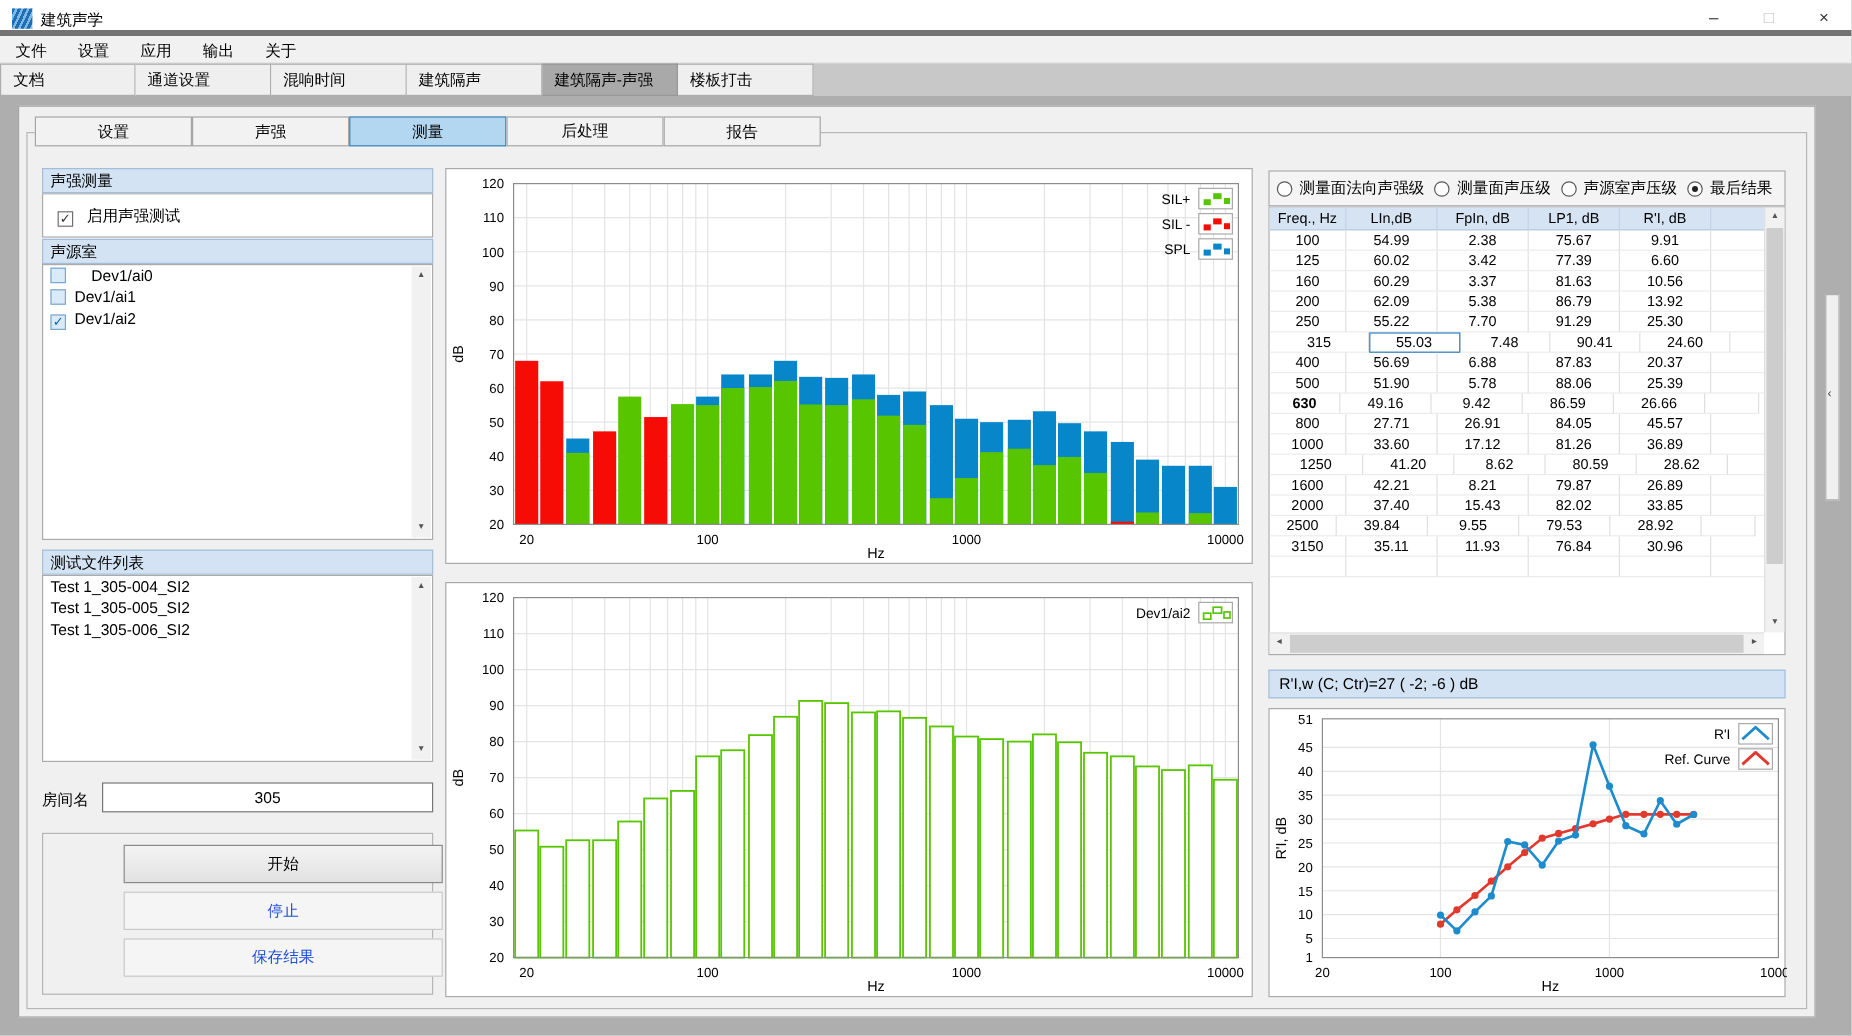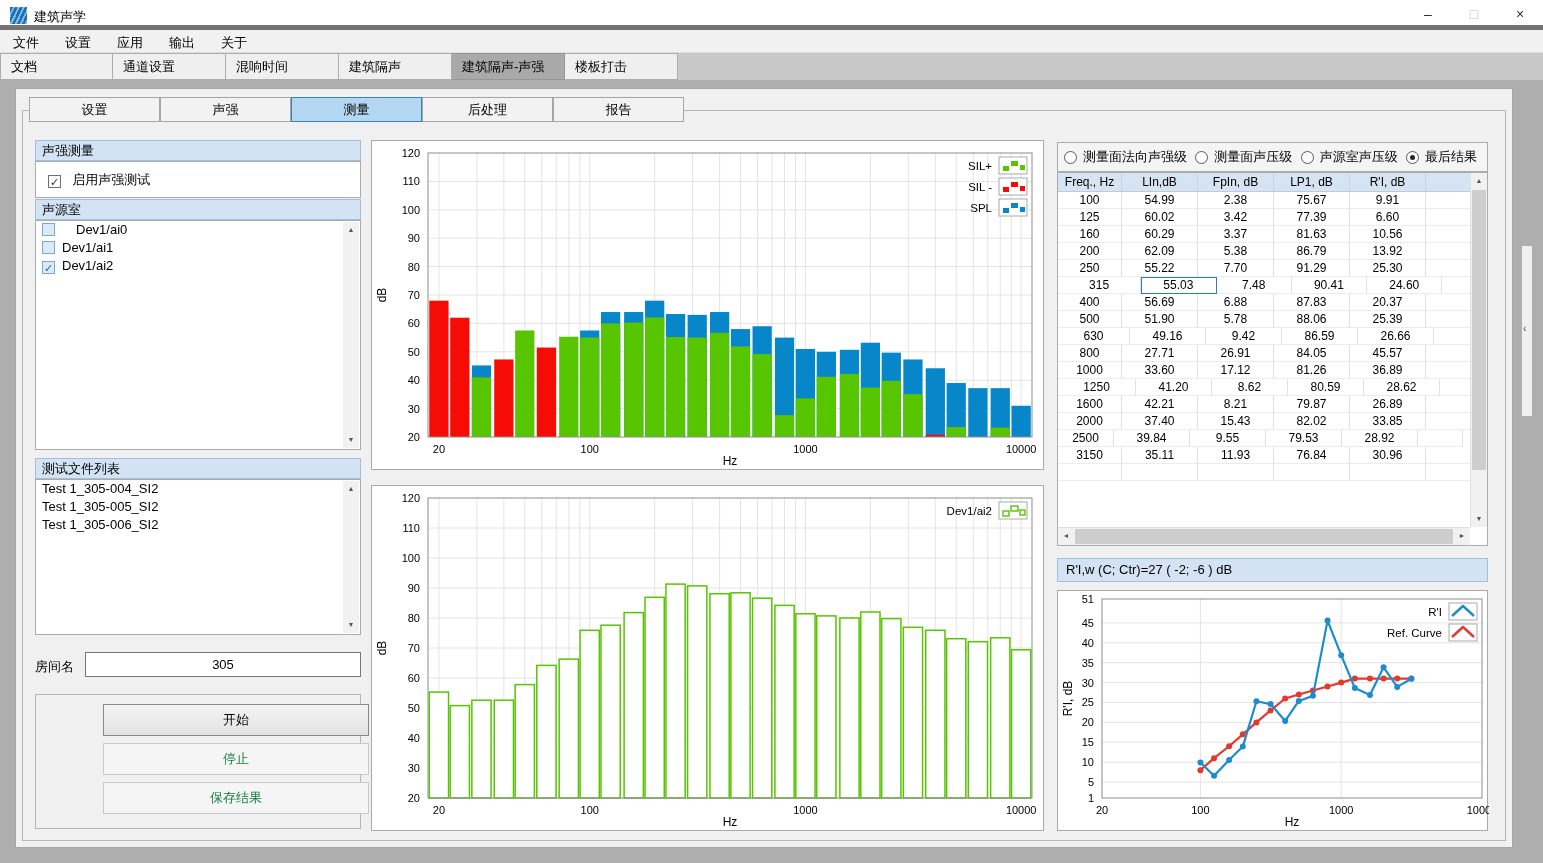--- a/index.html
+++ b/index.html
@@ -32,21 +32,21 @@
   
   .sect-header { background:#D3E3F3; border:1px solid #A3BED8; height:21px; line-height:19px; padding-left:6px; font-size:13px; }
   .white-box { background:#FFFFFF; border:1px solid #ABABAB; }
   .cb { display:inline-block; width:13px; height:13px; border:1px solid #707070; background:#FDFDFD; text-align:center; line-height:12px; font-size:11px; color:#333; vertical-align:-2px; }
   .cb.blue { border-color:#7AA7CF; background:#D9EAF9; color:#1B65A8; }
   .list-item { height:18px; line-height:18px; padding-left:6px; white-space:nowrap; font-size:13px; }
   .scroll-v { position:absolute; top:1px; right:1px; width:16px; bottom:1px; background:#F1F1F1; }
   .scroll-arrow { position:absolute; width:16px; height:16px; font-size:7px; color:#555; text-align:center; line-height:16px; }
   .room-input { text-align:center; font-size:13px; border:1px solid #767676; background:#fff; width:100%; height:100%; font-family:inherit; }
   .btn { left:67px; width:266px; height:32px; text-align:center; line-height:30px; font-size:13px; background:linear-gradient(#F4F4F4,#E2E2E2); border:1px solid #8A8A8A; }
-  .btn.disabled { background:#F5F5F5; border:1px solid #C9C9C9; color:#15803d; }
+  .btn.disabled { background:#F5F5F5; border:1px solid #C9C9C9; color:#1d4ed8; }
 
   
   .chart-box { background:#FFFFFF; border:1px solid #A9A9A9; }
 
   
   .radio-row { left:1057px; top:142px; width:431px; height:30px; background:#F4F4F4; border:1px solid #ABABAB; display:flex; align-items:center; justify-content:space-between; padding:0 10px 0 6px; }
   .radio-item { display:flex; align-items:center; gap:6px; font-size:13px; white-space:nowrap; }
   .radio-circle { width:13px; height:13px; border:1px solid #595959; border-radius:50%; background:#FDFDFD; position:relative; }
   .radio-circle.sel::after { content:""; position:absolute; left:3px; top:3px; width:5px; height:5px; border-radius:50%; background:#222; }
   .tablewrap { left:1057px; top:172px; width:431px; height:374px; background:#fff; border:1px solid #ABABAB; }
@@ -79,21 +79,21 @@
 
   <div class="abs menubar"><div class="menu-item">文件</div><div class="menu-item">设置</div><div class="menu-item">应用</div><div class="menu-item">输出</div><div class="menu-item">关于</div></div>
   <div class="abs tabbar"><div class="tab">文档</div><div class="tab">通道设置</div><div class="tab">混响时间</div><div class="tab">建筑隔声</div><div class="tab active">建筑隔声-声强</div><div class="tab">楼板打击</div></div>
 
   <div class="abs main-panel"></div>
   <div class="abs inner-box"></div>
   <div class="abs" id="subtabs">
       <div class="abs subtab" style="left: 29px;">设置</div>
       <div class="abs subtab" style="left: 160px;">声强</div>
       <div class="abs subtab active" style="left: 291px;">测量</div>
-      <div class="abs subtab" style="left: 422px;">后处理</div>
+      <div class="abs subtab" style="left: 422px; font-family: Liberation Mono, monospace;">后处理</div>
       <div class="abs subtab" style="left: 553px; font-family: Liberation Serif, serif;">报告</div>
     </div>
 
   <div class="abs white-box" style="left:35px; top:161px; width:326px; height:37px;">
     <div style="padding:9px 0 0 12px;">
       <span class="cb" id="enable-cb">✓</span>
       <span style="margin-left:8px; font-size:13px;">启用声强测试</span>
     </div>
   </div>
   <div class="abs sect-header" style="left:35px; top:140px; width:326px;">声强测量</div>
@@ -421,21 +421,21 @@
       </div>
       <div class="trow">
         <div class="tcell" style="width: 64px;">500</div>
         <div class="tcell" style="width: 76px;">51.90</div>
         <div class="tcell" style="width: 76px;">5.78</div>
         <div class="tcell" style="width: 76px;">88.06</div>
         <div class="tcell" style="width: 76px;">25.39</div>
         <div class="tcell" style="width: 45px;"></div>
       </div>
       <div class="trow">
-        <div class="tcell" style="width: 72px;">630</div>
+        <div class="tcell" style="width: 59px; font-weight: bold;">630</div>
         <div class="tcell" style="width: 76px;">49.16</div>
         <div class="tcell" style="width: 76px;">9.42</div>
         <div class="tcell" style="width: 76px;">86.59</div>
         <div class="tcell" style="width: 76px;">26.66</div>
         <div class="tcell" style="width: 45px;"></div>
       </div>
       <div class="trow">
         <div class="tcell" style="width: 64px;">800</div>
         <div class="tcell" style="width: 76px;">27.71</div>
         <div class="tcell" style="width: 76px;">26.91</div>

